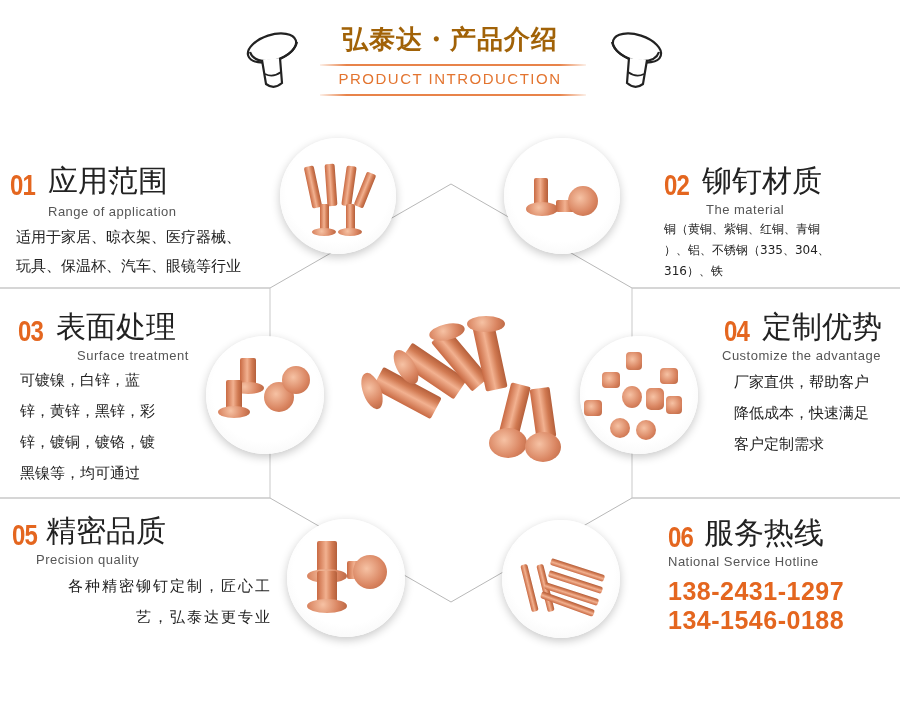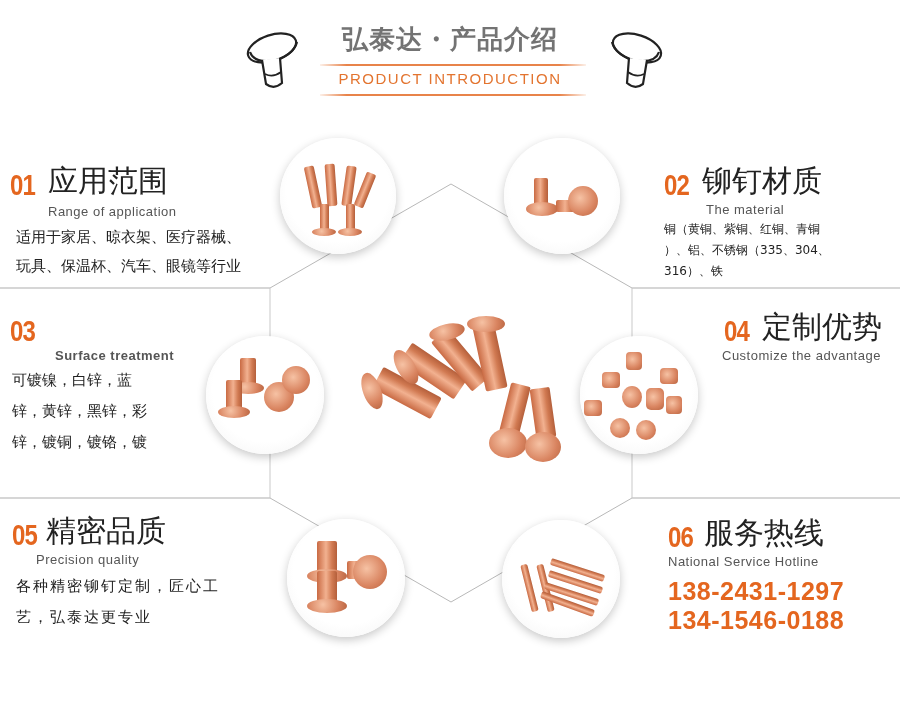--- a/index.html
+++ b/index.html
@@ -1,19 +1,19 @@
 <!DOCTYPE html>
 <html><head>
 <meta charset="utf-8">
 <style>
   html, body { margin: 0; padding: 0; }
   body { width: 900px; height: 702px; background: #ffffff; position: relative; overflow: hidden;
          font-family: "DejaVu Sans", "Liberation Sans", sans-serif; color: #333; }
   .abs { position: absolute; }
-  .hdr-title { left: 0; width: 900px; top: 22px; text-align: center; font-size: 26px; font-weight: bold; color: #737373; letter-spacing: 1px; }
+  .hdr-title { left: 0; width: 900px; top: 22px; text-align: center; font-size: 26px; font-weight: bold; color: #a16207; letter-spacing: 1px; }
   .hdr-line { height: 2px; background: linear-gradient(90deg, rgba(230,110,40,0.1), #e8834a 10%, #e8834a 90%, rgba(230,110,40,0.1)); }
   .hdr-sub { left: 0; width: 900px; top: 70px; text-align: center; font-size: 15px; color: #e3742f; letter-spacing: 1.5px; font-family: "Liberation Sans", sans-serif; }
   .num { color: #e4661f; font-weight: bold; font-family: "Liberation Sans", sans-serif; font-size: 30px; letter-spacing: -1px; transform: scaleX(0.8); transform-origin: left; display: inline-block; }
   .sec-title { font-size: 30px; color: #222; }
   .sec-en { font-size: 13px; color: #555; letter-spacing: 0.5px; font-family: "Liberation Sans", sans-serif; }
   .sec-body { font-size: 15.5px; color: #222; line-height: 31px; }
   .phone { font-size: 25px; font-weight: bold; color: #e4661f; font-family: "Liberation Sans", sans-serif; letter-spacing: 0.5px; line-height: 29px; }
   .circle { border-radius: 50%; background: radial-gradient(circle at 50% 45%, #ffffff 60%, #f1f1f1 100%);
             box-shadow: 0 3px 10px rgba(0,0,0,0.22); overflow: hidden; }
   .rivet-body { position: absolute; background: linear-gradient(90deg, #c96a43, #f2b190 45%, #d17a52 75%, #b45f3b); border-radius: 2px; }
@@ -140,47 +140,54 @@
     <span class="sec-title">铆钉材质</span>
   </div>
   <div class="sec-en" style="margin-left:42px; margin-top:0px;">The material</div>
   <div class="sec-body" style="margin-top:2px; font-size:12px; line-height:21px;">
     <div>铜（黄铜、紫铜、红铜、青铜</div>
     <div>）、铝、不锈钢（335、304、</div>
     <div>316）、铁</div>
   </div>
 </div>
 
-<div class="abs" style="left:10px; top:312px; width:200px;">
+<div class="abs" style="left:18px; top:312px; width:200px;">
   <div style="display:flex; align-items:flex-end; height:36px;">
     <span class="num" style="width:38px;">03</span>
-  </div>
-  <div class="sec-en" style="margin-left:45px; margin-top:0px;font-weight:bold;">Surface treatment</div>
+    <span class="sec-title">表面处理</span>
+  </div>
+  <div class="sec-en" style="margin-left:59px; margin-top:0px;">Surface treatment</div>
   <div class="sec-body" style="margin-top:2px; font-size:15px; line-height:31px; margin-left:2px;">
     <div>可镀镍，白锌，蓝</div>
     <div>锌，黄锌，黑锌，彩</div>
     <div>锌，镀铜，镀铬，镀</div>
+    <div>黑镍等，均可通过</div>
   </div>
 </div>
 
 <div class="abs" style="left:720px; top:312px; width:180px;">
   <div style="display:flex; align-items:flex-end; height:36px; margin-left:4px;">
     <span class="num" style="width:38px;">04</span>
     <span class="sec-title">定制优势</span>
   </div>
   <div class="sec-en" style="margin-left:2px; margin-top:0px;">Customize the advantage</div>
+  <div class="sec-body" style="margin-top:4px; font-size:15px; line-height:31px; margin-left:14px;">
+    <div>厂家直供，帮助客户</div>
+    <div>降低成本，快速满足</div>
+    <div>客户定制需求</div>
+  </div>
 </div>
 
 <div class="abs" style="left:12px; top:516px; width:260px;">
   <div style="display:flex; align-items:flex-end; height:36px;">
     <span class="num" style="width:34px;">05</span>
     <span class="sec-title">精密品质</span>
   </div>
   <div class="sec-en" style="margin-left:24px; margin-top:0px;">Precision quality</div>
-  <div class="sec-body" style="margin-top:4px; font-size:15px; line-height:31px; letter-spacing:2px; margin-left:4px;">
+  <div class="sec-body" style="margin-top:4px; font-size:15px; line-height:31px; letter-spacing:2px; margin-left:4px;text-align:right;">
     <div>各种精密铆钉定制，匠心工</div>
     <div>艺，弘泰达更专业</div>
   </div>
 </div>
 
 <div class="abs" style="left:668px; top:518px; width:232px;">
   <div style="display:flex; align-items:flex-end; height:36px;">
     <span class="num" style="width:36px;">06</span>
     <span class="sec-title">服务热线</span>
   </div>

